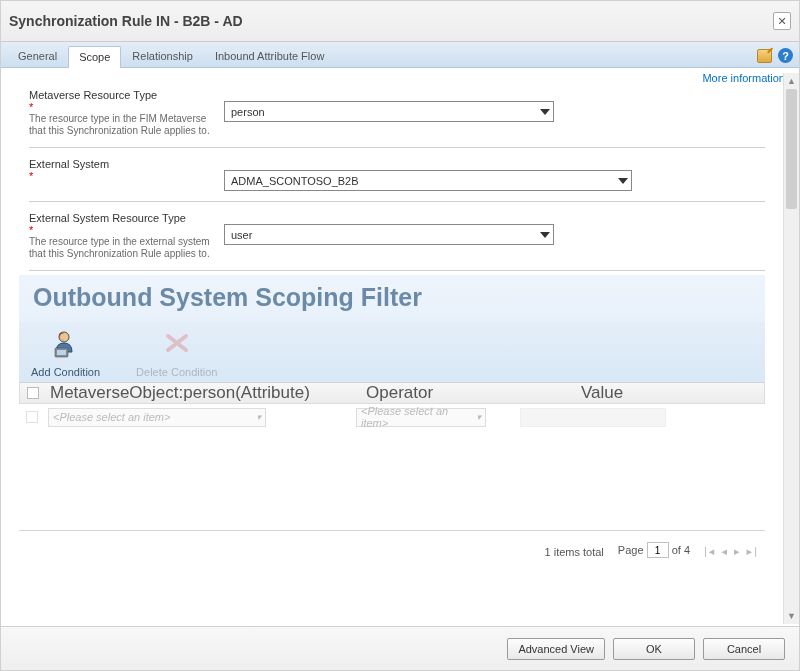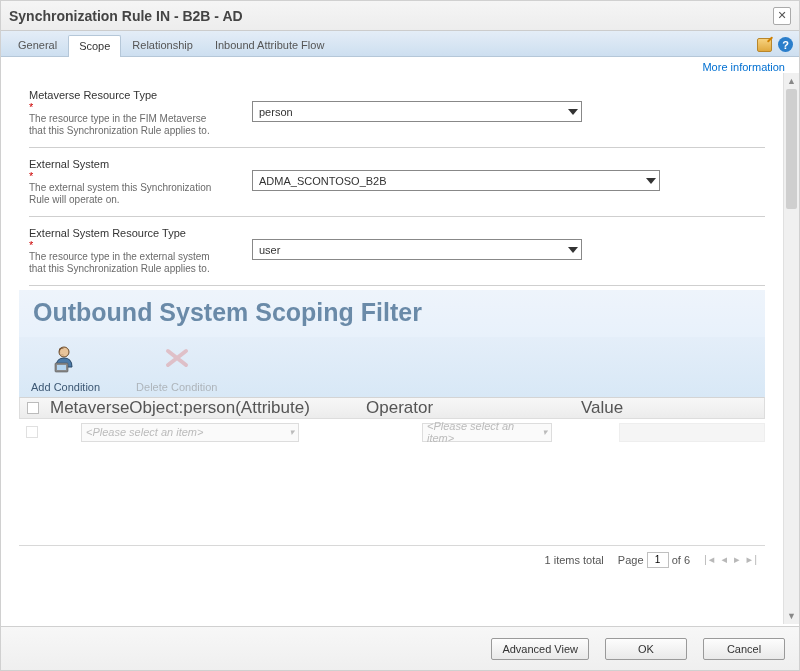--- a/index.html
+++ b/index.html
@@ -1,17 +1,17 @@
 <!DOCTYPE html>
 <html><head>
 <meta charset="utf-8">
 <style>
 * { box-sizing: border-box; margin: 0; padding: 0; }
 body { font-family: "Segoe UI", Tahoma, sans-serif; font-size: 11px; background: #fff; color: #333; width: 800px; height: 671px; position: relative; overflow: hidden; border: 1px solid #d0d0d0; }
-.titlebar { height: 30px; background: linear-gradient(#f5f5f5, #ededed); border-bottom: 1px solid #ccc; display: flex; align-items: center; padding: 0 8px; }
+.titlebar { height: 41px; background: linear-gradient(#f5f5f5, #ededed); border-bottom: 1px solid #ccc; display: flex; align-items: center; padding: 0 8px; }
 .titlebar .title { font-size: 14px; font-weight: bold; color: #444; flex: 1; }
 .titlebar .close { width: 18px; height: 18px; border: 1px solid #aaa; border-radius: 2px; display: flex; align-items: center; justify-content: center; cursor: pointer; background: #fff; font-size: 11px; color: #555; }
 .tabbar { height: 26px; background: linear-gradient(#e4edf7, #cddff0); border-bottom: 1px solid #b5c7d8; display: flex; align-items: flex-end; padding: 0 6px; position: relative; }
 .tab { padding: 4px 10px 5px; border: 1px solid transparent; border-bottom: none; font-size: 11px; color: #555; cursor: pointer; margin-right: 0; }
 .tab.selected { background: #fff; border-color: #b5c7d8; border-top-left-radius: 2px; border-top-right-radius: 2px; color: #333; position: relative; top: 1px; }
 .tabbar .icons { margin-left: auto; display: flex; align-items: center; gap: 6px; padding-bottom: 4px; }
 .ico-img { width: 15px; height: 14px; background: linear-gradient(#f7d27f, #e0a93f); border: 1px solid #b8862b; border-radius: 2px; cursor: pointer; position: relative; }
 .ico-img::after { content: ""; position: absolute; left: 11px; top: -3px; width: 2px; height: 7px; background: #d08000; border-radius: 1px; transform: rotate(45deg); }
 .ico-help { width: 15px; height: 15px; border-radius: 50%; background: #2a7ecb; color: #fff; font-weight: bold; display: flex; align-items: center; justify-content: center; cursor: pointer; font-size: 11px; }
 .moreinfo { text-align: right; padding: 4px 14px 0 0; }
@@ -22,50 +22,50 @@
 .sb-btn { height: 16px; display: flex; align-items: center; justify-content: center; color: #888; font-size: 9px; }
 .sb-track { flex: 1; position: relative; }
 .sb-thumb { position: absolute; left: 2px; right: 2px; top: 0; height: 120px; background: #cfcfcf; border-radius: 2px; }
 .form-section { border-bottom: 1px solid #cfcfcf; padding: 10px 0 10px 0; margin: 0 18px 0 28px; display: flex; }
 .form-section.first { padding-top: 16px; }
 .form-label { width: 195px; padding-right: 10px; }
 .form-label .lbl { font-size: 11px; color: #333; }
 .form-label .req { color: #c00; font-size: 11px; line-height: 8px; padding-top: 2px; }
 .form-label .desc { color: #6a6a6a; font-size: 10px; margin-top: 2px; line-height: 12px; }
 .form-field { flex: 1; padding-top: 12px; }
-.select { width: 330px; height: 21px; border: 1px solid #888; background: #fff; display: flex; align-items: center; padding: 0 0 0 6px; font-size: 11px; position: relative; margin-left: 28px; }
+.select { width: 330px; height: 21px; border: 1px solid #888; background: #fff; display: flex; align-items: center; padding: 0 0 0 6px; font-size: 11px; position: relative; }
 .form-section:nth-child(2) .select { width: 408px; gap: 23px; }
 .select .arrow { margin-left: auto; width: 16px; height: 19px; display: flex; align-items: center; justify-content: center; }
 .select .arrow svg { display: block; }
 .scoping-panel { margin: 4px 18px 0 18px; }
 .scoping-hdr { background: linear-gradient(#eef4fb, #e8f1fb); padding: 8px 12px 10px 14px; }
 .scoping-hdr h2 { font-size: 25px; color: #6a8aa8; font-weight: 600; }
 .toolbar-actions { background: linear-gradient(#e4eef9, #d8e8f6); padding: 4px 8px 2px 8px; display: flex; gap: 28px; }
 .action-item { display: flex; flex-direction: column; align-items: center; cursor: pointer; padding: 2px 4px; }
 .action-item.disabled { opacity: 0.55; cursor: default; }
 .action-icon { width: 30px; height: 30px; display: flex; align-items: center; justify-content: center; }
 .action-label { font-size: 11px; color: #3c5773; margin-top: 8px; }
 .action-item.disabled .action-label { color: #8a8a8a; }
 .table-head { background: linear-gradient(#f7f7f7, #ececec); border: 1px solid #ddd; border-top: 1px solid #d4d4d4; display: flex; align-items: center; height: 22px; font-size: 17px; color: #555; }
 .th-check { width: 26px; display: flex; justify-content: center; }
 .th1 { width: 320px; padding-left: 4px; }
 .th2 { width: 215px; }
 .th3 { flex: 1; }
 .chk { width: 12px; height: 12px; border: 1px solid #bbb; background: #fff; }
-.table-row { display: flex; align-items: center; height: 26px; font-size: 11px; color: #aaa; justify-content: space-between; }
+.table-row { display: flex; align-items: center; height: 26px; font-size: 11px; color: #aaa; }
 .sel-disabled { border: 1px solid #ddd; height: 19px; display: flex; align-items: center; padding: 0 4px; background: #fafafa; color: #bbb; font-style: italic; }
 .sel-disabled .arrow { margin-left: auto; font-size: 9px; color: #bbb; }
 .tr1 { width: 218px; margin-left: 3px; }
 .tr2 { width: 130px; margin-left: 90px; }
 .val-input { width: 146px; height: 19px; border: 1px solid #eee; background: #f5f5f5; margin-left: 34px; }
-.pager { border-top: 1px solid #d8d8d8; display: flex; align-items: center; justify-content: flex-end; height: 28px; padding: 0 6px; font-size: 11px; color: #555; margin-top: 100px; gap: 14px; }
+.pager { border-top: 1px solid #d8d8d8; display: flex; align-items: flex-end; justify-content: flex-end; height: 28px; padding: 0 6px; font-size: 11px; color: #555; margin-top: 100px; gap: 14px; }
 .pager .pginput { width: 22px; height: 16px; border: 1px solid #c0c0c0; text-align: center; font-size: 10px; }
 .pager .nav { color: #b8b8b8; letter-spacing: 2px; cursor: pointer; }
 .req-note { color: #c00; font-size: 10px; padding: 0 0 0 28px; margin-top: 4px; }
-.footer { position: absolute; left: 0; right: 0; bottom: 0; height: 44px; border-top: 1px solid #d0d0d0; background: linear-gradient(#f7f7f7, #efefef); display: flex; align-items: center; justify-content: flex-end; padding: 0 14px; gap: 16px; }
+.footer { position: absolute; left: 0; right: 0; bottom: 0; height: 44px; border-top: 1px solid #d0d0d0; background: linear-gradient(#f7f7f7, #efefef); display: flex; align-items: center; justify-content: flex-end; padding: 0 14px; gap: 8px; }
 .btn { min-width: 82px; height: 22px; border: 1px solid #9a9a9a; background: linear-gradient(#fdfdfd, #e9e9e9); border-radius: 2px; font-size: 11px; cursor: pointer; padding: 0 10px; color: #333; }
 </style>
 </head>
 <body>
 
 <div class="titlebar">
   <span class="title">Synchronization Rule IN - B2B - AD</span>
   <div class="close">✕</div>
 </div>
 
@@ -102,21 +102,20 @@
               </svg>
             </span>
         </div>
       </div>
     </div>
 
     <div class="form-section">
       <div class="form-label">
         <div class="lbl">External System</div>
         <div class="req">*</div>
-        <div class="desc">The external system this Synchronization Rule will operate on.</div>
       </div>
       <div class="form-field">
         <div class="select">
           <span>ADMA_SCONTOSO_B2B</span>
           <span class="arrow">
               <svg width="10" height="6" viewBox="0 0 10 6">
                 <path d="M0 0 L5 6 L10 0 Z" fill="#333"></path>
               </svg>
             </span>
         </div>
@@ -188,21 +187,21 @@
           <span class="arrow">▾</span>
         </div>
         <div class="val-input"></div>
       </div>
 
       <div class="pager">
         <span>1 items total</span>
         <span>
           <span>Page</span>
           <input class="pginput" value="1" style="">
-          <span>of 6</span>
+          <span>of 4</span>
         </span>
         <span class="nav">|◂ ◂ ▸ ▸|</span>
       </div>
     </div>
 
 
   </div>
   <div class="scrollbar-v">
     <div class="sb-btn">▲</div>
     <div class="sb-track">

